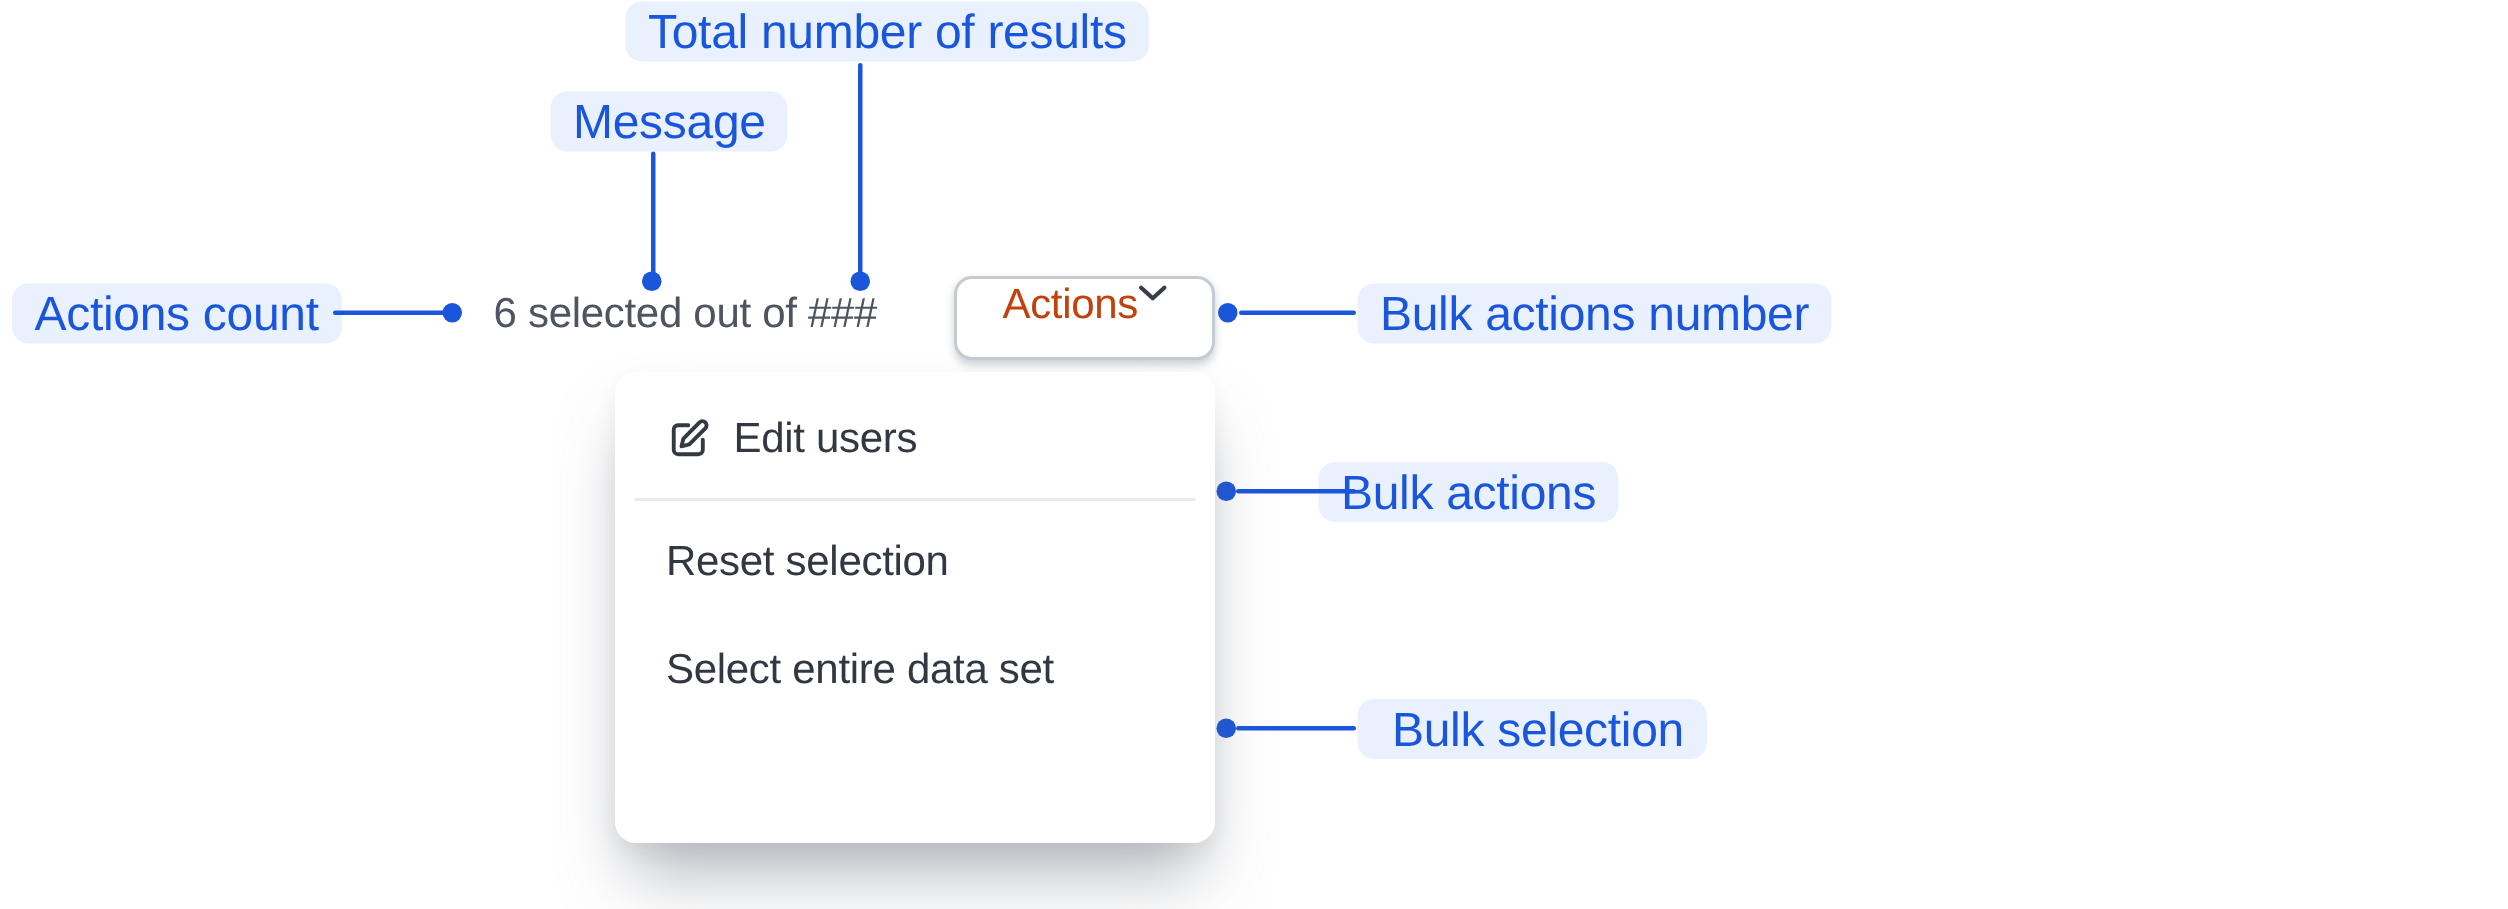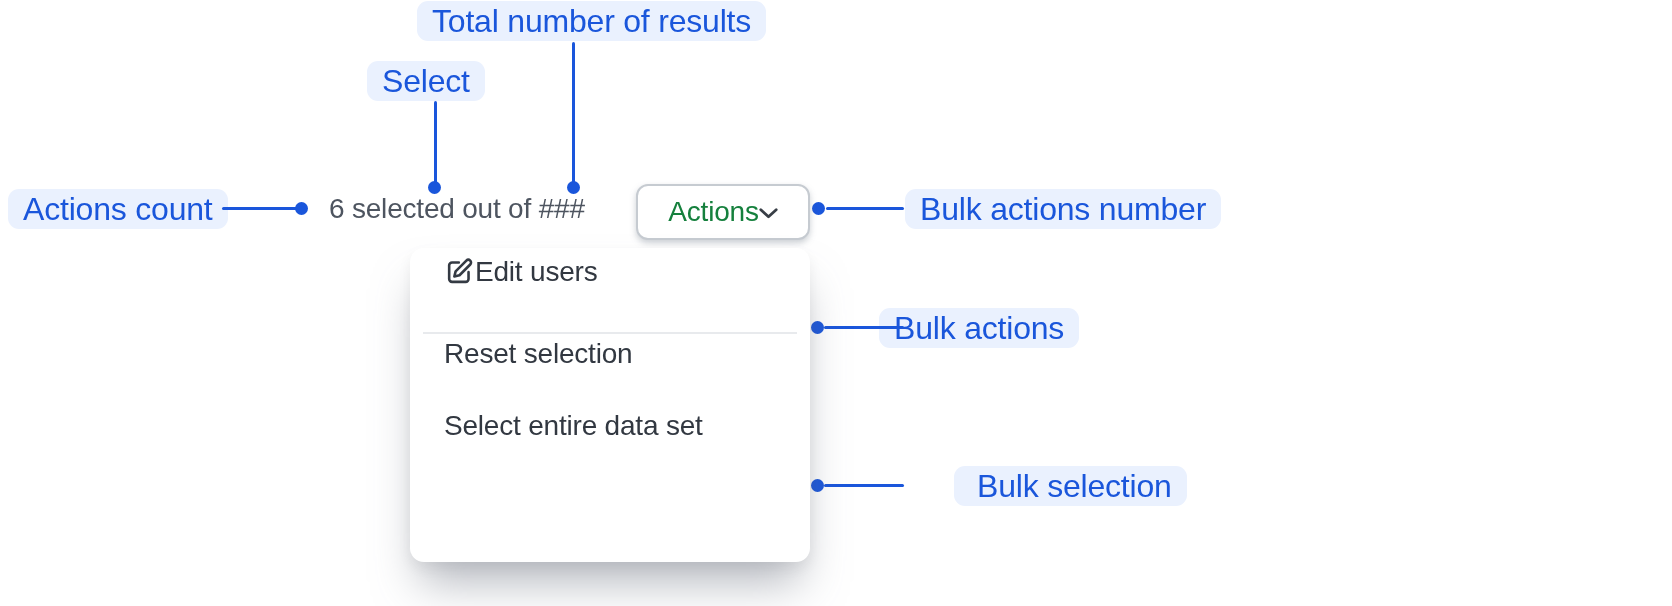--- a/index.html
+++ b/index.html
@@ -32,58 +32,58 @@
   .message{
     position:absolute;left:318px;top:189px;height:40px;line-height:40px;
     color:#4E5560;font-size:28px;white-space:nowrap;margin-left:11px;
   }
 
   
   .actions-btn{
     position:absolute;left:636px;top:184px;width:174px;height:56px;
     box-sizing:border-box;background:#ffffff;
     border:2px solid #C6CBD1;border-radius:12px;
-    display:flex;align-items:center;justify-content:center;
-    font-size:28px;font-weight:500;color:#15803d;cursor:pointer;
+    display:flex;align-items:flex-start;justify-content:center;
+    font-size:28px;font-weight:500;color:#c2410c;cursor:pointer;
     box-shadow:0 3px 6px rgba(110,120,135,0.35);
     font-family:inherit;letter-spacing:inherit;
   }
   .actions-btn .chev{display:flex;margin-top:3px;}
 
   
   .panel{
     position:absolute;left:410px;top:248px;width:400px;height:314px;
     box-sizing:border-box;background:#ffffff;border-radius:14px;
     box-shadow:0 30px 45px -10px rgba(107,114,128,0.5),0 6px 14px rgba(0,0,0,0.06);
     padding:8px 0;
   }
   .menu{list-style:none;margin:0;padding:0;}
   .menu-item{
-    height:72px;display:flex;align-items:flex-start;
+    height:72px;display:flex;align-items:center;gap:14px;
     padding:0 34px;font-size:28px;color:#323841;cursor:pointer;
     white-space:nowrap;
   }
   .menu-item.danger{color:#E02424;}
   .menu-item .mi-icon{display:flex;flex:0 0 auto;color:inherit;}
   .divider{height:2px;background:#E8EAED;margin:4px 13px;}
 </style>
 </head>
 <body>
 
 <div class="pill" style="left:417px;top:1px;">Total number of results</div>
 
-<div class="pill" style="left:367px;top:61px;">Select</div>
+<div class="pill" style="left:367px;top:61px;">Message</div>
 
 <div class="pill" style="left:8px;top:189px;">Actions count</div>
 
 <div class="pill" style="left:905px;top:189px;">Bulk actions number</div>
 
 <div class="pill" style="left:879px;top:308px;">Bulk actions</div>
 
-<div class="pill" style="left:954px;top:466px;padding-left:23px;">Bulk selection</div>
+<div class="pill" style="left:905px;top:466px;padding-left:23px;">Bulk selection</div>
 
 <div class="line vline" style="left:572px;top:42px;height:146px;"></div>
 <div class="dot" style="left:567px;top:181px;"></div>
 
 <div class="line vline" style="left:434px;top:101px;height:87px;"></div>
 <div class="dot" style="left:428px;top:181px;"></div>
 
 <div class="line hline" style="left:222px;top:207px;width:76px;"></div>
 <div class="dot" style="left:295px;top:202px;"></div>
 

